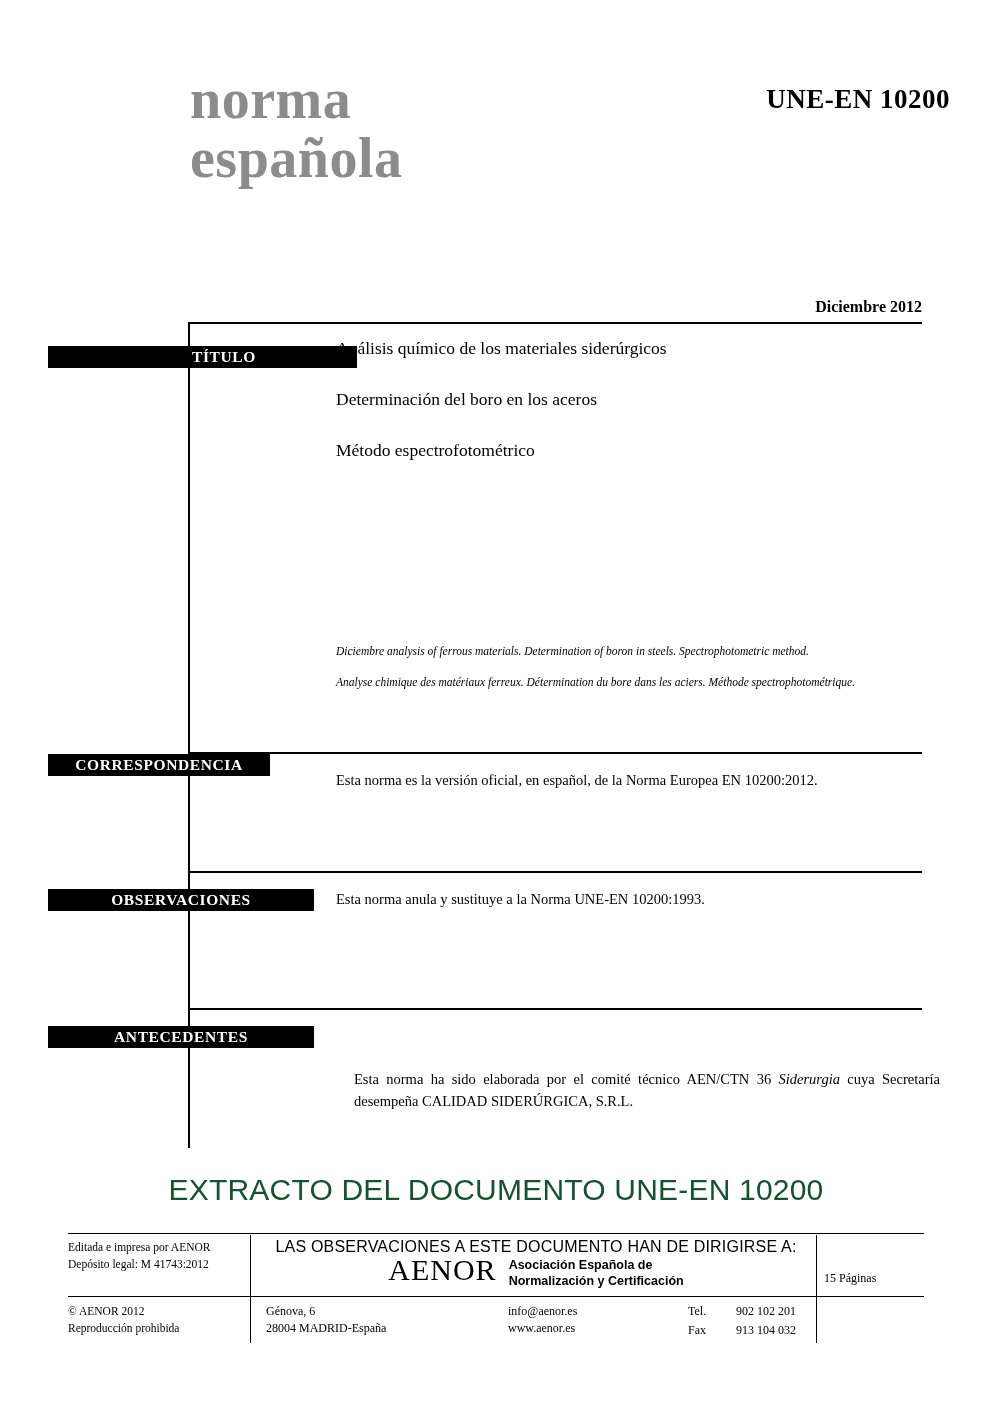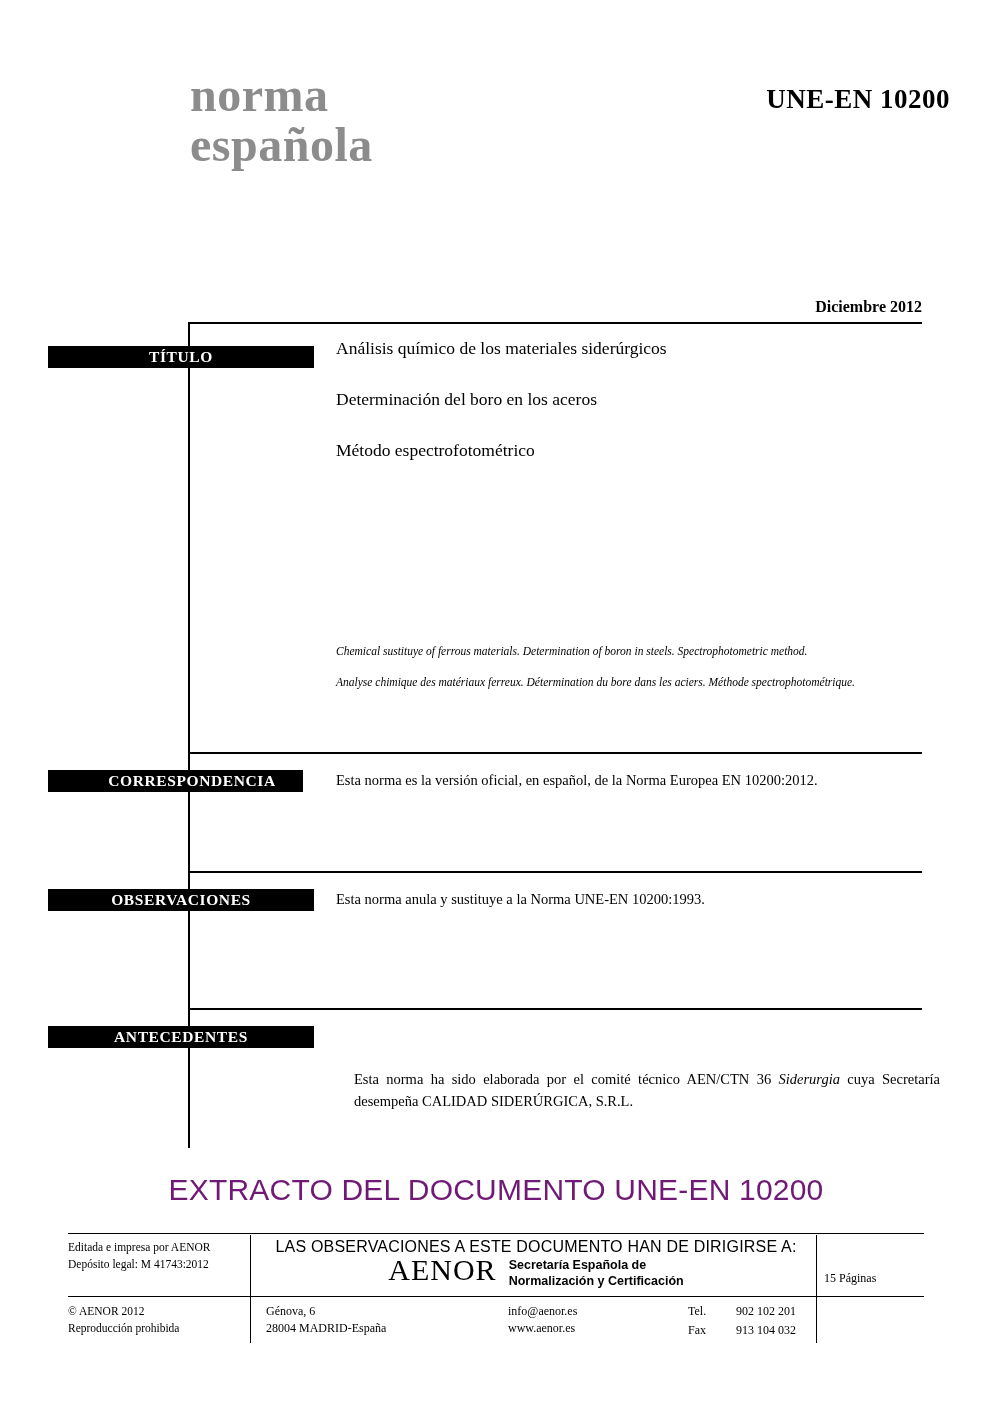--- a/index.html
+++ b/index.html
@@ -25,21 +25,21 @@
 
   
   .masthead {
     position: absolute;
     left: 190px;
     top: 70px;
     width: 760px;
   }
   .brand {
     font-family: "Liberation Serif", serif;
-    font-size: 48px;
+    font-size: 56px;
     font-weight: bold;
     color: #8c8c8c;
     line-height: 1.05;
     letter-spacing: 0.5px;
   }
   .brand .line2 {
     display: block;
   }
   .std-code {
     position: absolute;
@@ -88,22 +88,22 @@
     background: #000;
     color: #fff;
     font-family: "Liberation Serif", serif;
     font-weight: bold;
     font-size: 15.5px;
     letter-spacing: 0.6px;
     height: 22px;
     line-height: 22px;
     text-align: center;
   }
-  .seclabel.titulo  { left: 48px; top: 346px;  width: 266px; }
-  .seclabel.corr    { left: 48px; top: 770px;  width: 222px; padding-left: 33px; }
+  .seclabel.titulo  { left: 48px; top: 346px;  width: 266px; padding-left: 43px; }
+  .seclabel.corr    { left: 48px; top: 754px;  width: 222px; }
   .seclabel.obs     { left: 48px; top: 889px;  width: 266px; }
   .seclabel.ante    { left: 48px; top: 1026px; width: 266px; }
 
   
   .title-block {
     position: absolute;
     left: 336px;
     top: 338px;
     width: 590px;
   }
@@ -144,21 +144,21 @@
   .sec-body.ante  { top: 1069px; margin-left: 18px; }
   .sec-body i { font-style: italic; }
 
   
   .extract {
     position: absolute;
     left: 0;
     right: 0;
     top: 1173px;
     text-align: center;
-    color: #701a75;
+    color: #14532d;
     font-family: "Liberation Sans", sans-serif;
     font-size: 30px;
     letter-spacing: 0.2px;
   }
 
   
   .footer {
     position: absolute;
     left: 68px;
     top: 1233px;
@@ -301,21 +301,21 @@
   <div class="seclabel obs">OBSERVACIONES</div>
   <div class="seclabel ante">ANTECEDENTES</div>
 
   <div class="title-block">
     <div class="title-line">Análisis químico de los materiales siderúrgicos</div>
     <div class="title-line">Determinación del boro en los aceros</div>
     <div class="title-line">Método espectrofotométrico</div>
   </div>
 
   <div class="alt-titles">
-    <div class="alt-title">Chemical sustituye of ferrous materials. Determination of boron in steels. Spectrophotometric method.</div>
+    <div class="alt-title">Diciembre analysis of ferrous materials. Determination of boron in steels. Spectrophotometric method.</div>
     <div class="alt-title">Analyse chimique des matériaux ferreux. Détermination du bore dans les aciers. Méthode spectrophotométrique.</div>
   </div>
 
   <div class="sec-body corr">Esta norma es la versión oficial, en español, de la Norma Europea EN 10200:2012.</div>
 
   <div class="sec-body obs">Esta norma anula y sustituye a la Norma UNE-EN 10200:1993.</div>
 
   <div class="sec-body ante"><span>Esta norma ha sido elaborada por el comité técnico AEN/CTN 36 </span><i>Siderurgia</i><span> cuya Secretaría desempeña CALIDAD SIDERÚRGICA, S.R.L.</span></div>
 
   <div class="extract">EXTRACTO DEL DOCUMENTO UNE-EN 10200</div>
@@ -334,21 +334,21 @@
     <div class="f-left2">
       <div>© AENOR 2012</div>
       <div>Reproducción prohibida</div>
     </div>
 
     <div class="f-obs">LAS OBSERVACIONES A ESTE DOCUMENTO HAN DE DIRIGIRSE A:</div>
 
     <div class="aenor-wrap">
       <div class="aenor-word">AENOR</div>
       <div class="aenor-sub">
-        <div>Secretaría Española de</div>
+        <div>Asociación Española de</div>
         <div>Normalización y Certificación</div>
       </div>
     </div>
 
     <div class="f-pages">15 Páginas</div>
 
     <div class="f-addr">
       <div>Génova, 6</div>
       <div>28004 MADRID-España</div>
     </div>

